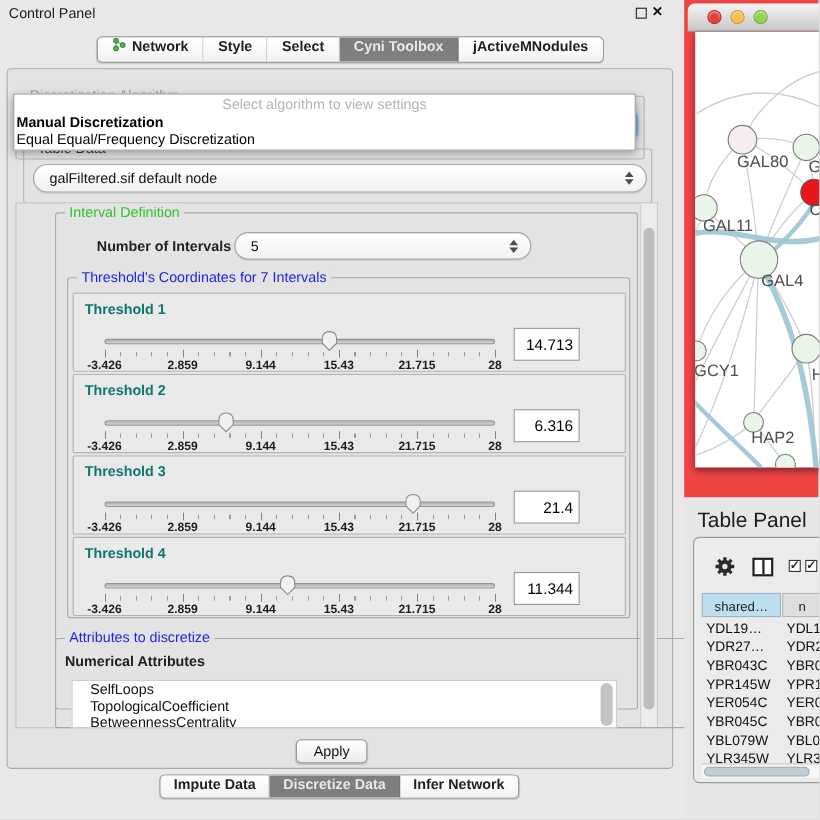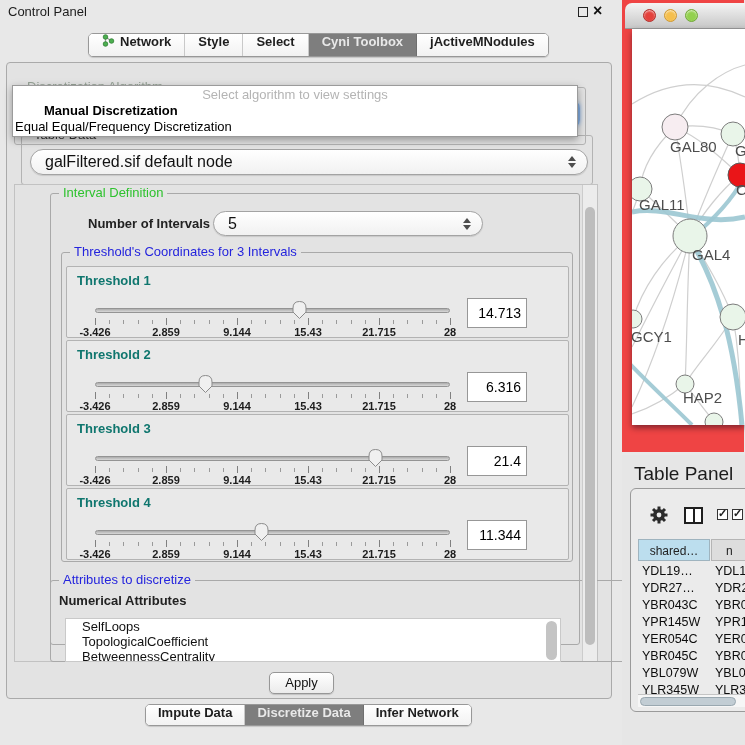--- a/index.html
+++ b/index.html
@@ -20,31 +20,31 @@
   .seg .tab.active { background:#7e7e7e; color:#e9e9e9; border-right-color:#6f6f6f; }
   .seg2 { height:22px; }
   .seg2 .tab { padding:0 12px; }
   
   .outer-panel { position:absolute; left:6px; top:62px; width:606px; height:637px; background:#e3e3e3; border:1px solid #aaaaaa; border-radius:4px; }
   .group { position:absolute; border:1px solid #b3b3b3; border-radius:3px; }
   .gtitle { position:absolute; top:-9px; left:8px; background:#e3e3e3; padding:0 4px; font-size:13px; white-space:nowrap; }
   .gtitle.green { color:#2ec22e; }
   .gtitle.blue  { color:#2424dd; }
   .gtitle.faded { color:#95a295; }
-  .combo { position:absolute; background:linear-gradient(#ffffff,#f1f1f1); border:1px solid #a3a3a3; border-radius:13px; line-height:24px; padding-left:14px; font-size:16px; color:#111; box-shadow:0 1px 1px rgba(0,0,0,0.12); }
+  .combo { position:absolute; background:linear-gradient(#ffffff,#f1f1f1); border:1px solid #a3a3a3; border-radius:13px; line-height:24px; padding-left:14px; font-size:13px; color:#111; box-shadow:0 1px 1px rgba(0,0,0,0.12); }
   .combo.focusring { border:2px solid #7fa9dc; box-shadow:0 0 4px #7fa9dc; border-radius:8px; }
   .updown { position:absolute; right:11px; top:50%; transform:translateY(-50%); display:flex; flex-direction:column; gap:2px; }
   .updown i { display:block; width:0; height:0; border-left:4px solid transparent; border-right:4px solid transparent; }
   .updown .up { border-bottom:5px solid #4d4d4d; }
   .updown .dn { border-top:5px solid #4d4d4d; }
   
   .popup { position:absolute; left:12px; top:85px; width:566px; height:52px; background:#ffffff; border:1px solid #9b9b9b; box-shadow:0 3px 8px rgba(0,0,0,0.35); z-index:6; }
   .popup .ph { text-align:center; color:#b4b4b4; font-size:13px; height:17px; line-height:17px; }
   .popup .it { font-size:13px; height:16px; line-height:16px; padding-left:2px; color:#000; white-space:nowrap; }
-  .popup .it.bold { font-weight:bold;margin-left:29px; }
+  .popup .it.bold { font-weight:bold; }
   
   .scrollpane { position:absolute; left:13px; top:183px; width:584px; height:478px; background:#e3e3e3; border:1px solid #c2c2c2; }
   .vsb { position:absolute; right:0; top:0; width:15px; height:100%; background:#ececec; border-left:1px solid #cccccc; }
   .vsb .thumb { position:absolute; left:2px; width:10px; background:#bdbdbd; border-radius:6px; }
   
   .thr-box { position:absolute; left:4px; width:503px; height:72px; border:1px solid #b3b3b3; background:#e9e9e9; border-radius:2px; }
   .thr-label { position:absolute; left:10px; top:6px; font-weight:bold; font-size:13px; color:#0f766e; }
   .track { position:absolute; left:28px; top:41px; width:355px; height:5px; background:linear-gradient(#ababab,#d9d9d9); border:1px solid #949494; border-radius:3px; }
   .thumb-svg { position:absolute; top:33px; z-index:2; }
   .minor-ticks { position:absolute; left:28px; top:53px; width:356px; height:4px; background:repeating-linear-gradient(to right,#9a9a9a 0,#9a9a9a 1px,transparent 1px,transparent 14.2px); }
@@ -153,21 +153,21 @@
         <div style="position:absolute; left:37px; top:22px; font-weight:bold; font-size:13px;">Number of Intervals</div>
         <div class="combo" style="left:162px; top:17px; width:270px; height:25px;">
           <span>5</span>
           <span class="updown">
               <i class="up"></i>
               <i class="dn"></i>
             </span>
         </div>
 
         <div class="group" style="left:10px; top:58px; width:512px; height:310px; border-color:#a9a9a9;">
-          <div class="gtitle blue">Threshold's Coordinates for 3 Intervals</div>
+          <div class="gtitle blue">Threshold's Coordinates for 7 Intervals</div>
 
           <div class="thr-box" style="top:13px;">
             <div class="thr-label">Threshold 1</div>
             <div class="track"></div>
             <div class="thumb-svg" style="left: 224.335px;">
               <svg width="17" height="20" viewBox="0 0 17 20">
                   <path d="M2 8 Q2 1.5 8.5 1.5 Q15 1.5 15 8 L15 12 L8.5 18.5 L2 12 Z" fill="#f0f0f0" stroke="#8b8b8b"></path>
                 </svg>
             </div>
             <div class="minor-ticks"></div>

